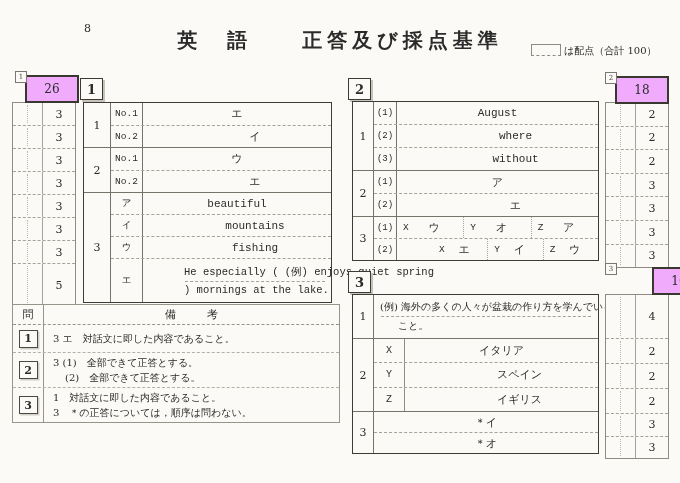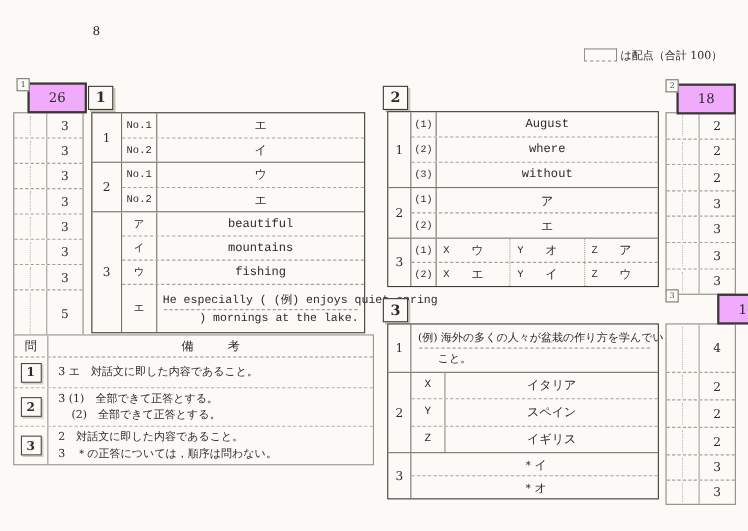--- a/index.html
+++ b/index.html
@@ -35,21 +35,21 @@
   .score-empty::after{content:"";position:absolute;left:14px;top:2px;bottom:2px;border-left:1px dotted #bcb8ae;}
   .score-val{flex:1;display:flex;align-items:center;justify-content:center;font-size:11px;}
 
   
   .main-table{position:absolute;border:1.5px solid #3e3d35;display:flex;flex-direction:column;background:#fbfaf6;}
   .group{display:flex;min-height:0;}
   .group + .group{border-top:1px solid #76736b;}
   .gnum{display:flex;align-items:center;justify-content:center;font-size:11px;border-right:1px solid #76736b;}
   .grows{flex:1;display:flex;flex-direction:column;min-width:0;font-family:Liberation Mono, monospace;}
   .grow{display:flex;flex:1;min-height:0;}
-  .grow + .grow{border-top:1px dashed #a5a299;}
+  .grow + .grow{border-top:1px dashed #a5a299;gap:36px;}
   .sub{display:flex;align-items:center;justify-content:center;border-right:1px solid #76736b;}
   .ans{flex:1;display:flex;align-items:center;justify-content:center;font-size:11px;}
   .t1 .gnum{width:26px;} .t1 .sub{width:31px;font-size:9.5px;}
   .t2 .gnum{width:20px;} .t2 .sub{width:22px;font-size:9px;}
   .t3 .gnum{width:20px;}
   .xcol{width:30px;display:flex;align-items:center;justify-content:center;font-size:10px;border-right:1px solid #8f8c84;}
 
   
   .ans-ex{flex:1;display:flex;flex-direction:column;justify-content:center;font-size:10.5px;padding:2px 5px;min-width:0;}
   .ans-ex .l1{text-align:left;white-space:nowrap;}
@@ -79,20 +79,21 @@
   .rem-text{flex:1;padding:2px 9px;font-size:10px;display:flex;flex-direction:column;justify-content:center;line-height:1.5;}
   .rem-text span{white-space:nowrap;}
   .indent{padding-left:12px;}
 </style>
 </head>
 <body>
 
 <div class="page">
 
   <div class="pagenum">8</div>
+  <div class="title">英　語　　正答及び採点基準</div>
   <div class="legend">
     <span class="legend-box"></span>
     <span>は配点（合計 100）</span>
   </div>
 
   <div class="marker" style="left:15px;top:71px;">1</div>
   <div class="total-box" style="left:25px;top:75px;width:50px;height:24px;">26</div>
   <div class="score-table" style="left:12px;top:102px;width:62px;">
     <div class="score-row" style="height:22px">
         <div class="score-empty"></div>
@@ -203,21 +204,21 @@
       <div class="rem-text">
         <span>3 (1)　全部できて正答とする。</span>
         <span class="indent">(2)　全部できて正答とする。</span>
       </div>
     </div>
     <div class="rem-row" style="height:34px">
       <div class="rem-numcol">
           <div class="rem-numbox">3</div>
         </div>
       <div class="rem-text">
-        <span>2　対話文に即した内容であること。</span>
+        <span>1　対話文に即した内容であること。</span>
         <span>3　＊の正答については，順序は問わない。</span>
       </div>
     </div>
   </div>
 
   <div class="sec-label" style="left:348px;top:78px;">2</div>
   <div class="main-table t2" style="left:352px;top:101px;width:245px;height:158px;">
     <div class="group" style="flex:0 0 68px">
       <div class="gnum">1</div>
       <div class="grows">

